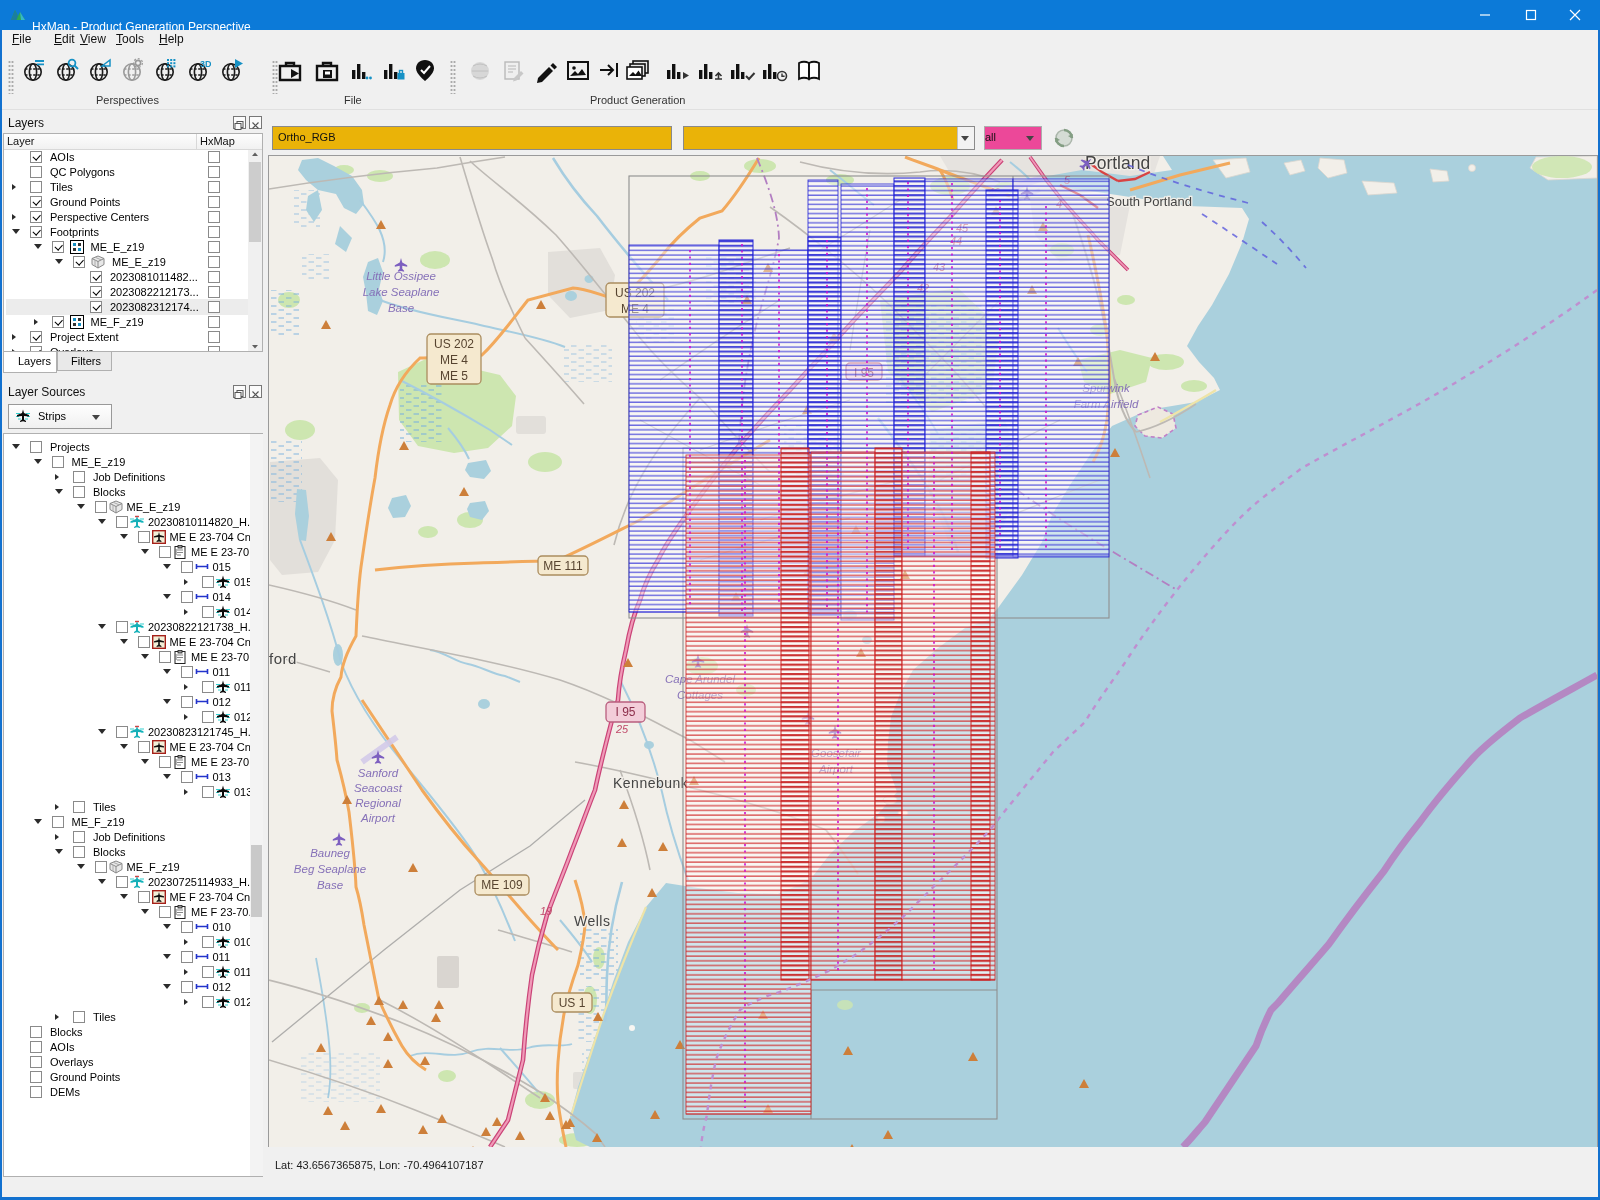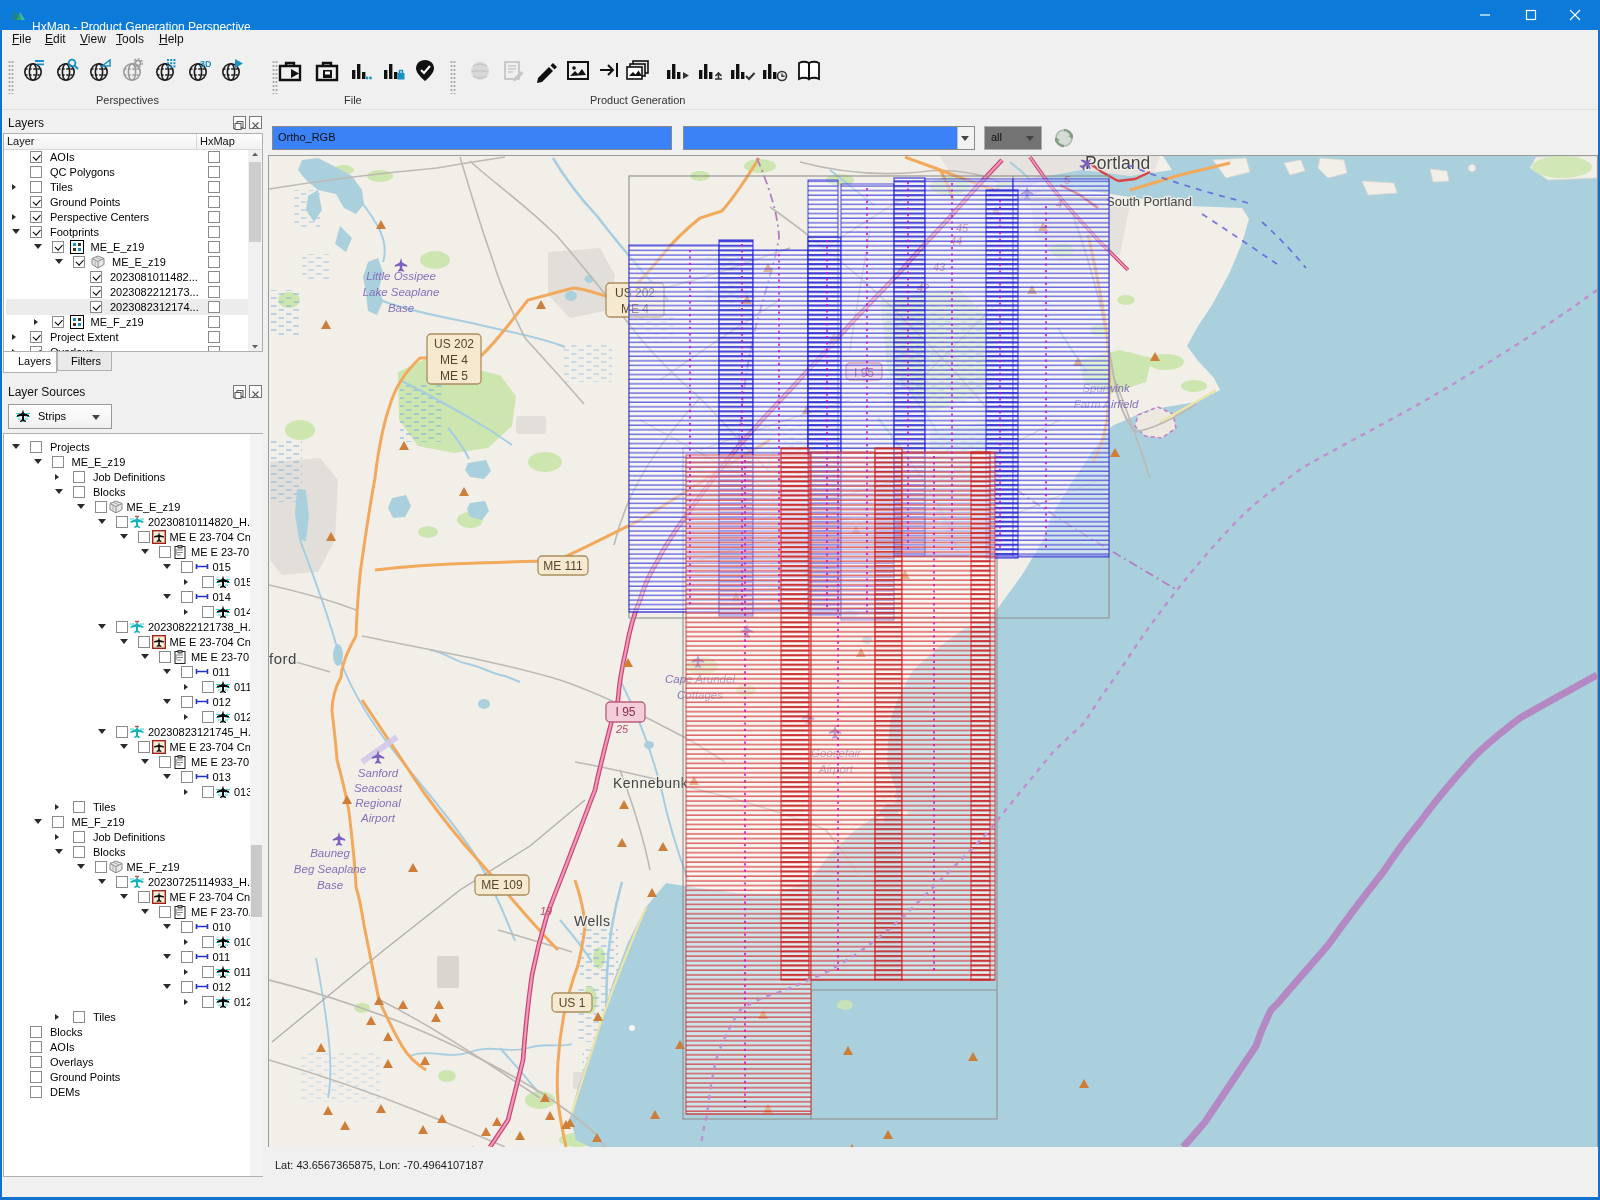--- a/index.html
+++ b/index.html
@@ -5,21 +5,21 @@
 #win{position:absolute;left:0;top:0;width:1600px;height:1200px}
 #title{position:absolute;left:0;top:0;width:1600px;height:30px;background:#0c7ad8;color:#fff;font-size:12px}
 #title .t{position:absolute;left:32px;top:20px}
 .wbtn{position:absolute;top:0;width:46px;height:30px}
 #menu{position:absolute;left:0;top:30px;width:1600px;height:18px;background:#f0f0f0;font-size:12px;color:#111}
 #menu span{position:absolute;top:2px}
 #tb1{position:absolute;left:0;top:48px;width:1600px;height:62px;background:#f0f0f0;border-bottom:1px solid #e0e0e0}
 .glabel{position:absolute;top:46px;font-size:11px;color:#333}
 .grip{position:absolute;top:12px;width:6px;height:34px;background-image:radial-gradient(circle,#aaa 1px,transparent 1.2px);background-size:3px 4px}
 #tb2{position:absolute;left:0;top:110px;width:1600px;height:46px;background:#f0f0f0}
-.inp{position:absolute;background:#3b82f6;border:1px solid #8a8a8a;font-size:11px;color:#111}
+.inp{position:absolute;background:#eab308;border:1px solid #8a8a8a;font-size:11px;color:#111}
 .cmbarrow{position:absolute;width:0;height:0;border-left:4px solid transparent;border-right:4px solid transparent;border-top:5px solid #444}
 .panel-title{position:absolute;font-size:12px;color:#111}
 .pbtn{position:absolute;width:13px;height:13px;border:1px solid #777;background:#fbfbfb}
 .white{position:absolute;background:#fff;border:1px solid #b0b0b0}
 .tr{position:absolute;left:0;height:15px;font-size:11px;color:#000;white-space:nowrap}
 .tr .tx{position:absolute;top:1px}
 .cb{position:absolute;top:1px;width:12px;height:12px;border:1px solid #8a8a8a;background:#fff}
 .ck:after{content:"";position:absolute;left:2px;top:2.2px;width:6px;height:3.5px;border-left:1.6px solid #000;border-bottom:1.6px solid #000;transform:rotate(-48deg)}
 .ar{position:absolute;top:4px;width:0;height:0}
 .ard{border-left:4px solid transparent;border-right:4px solid transparent;border-top:5px solid #2b2b2b}
@@ -41,21 +41,21 @@
       </svg>
 <svg class="wbtn" style="left:1508px" width="46" height="30">
         <rect x="18.5" y="10.5" width="9" height="9" fill="none" stroke="#fff" stroke-width="1.2"></rect>
       </svg>
 <svg class="wbtn" style="left:1552px" width="46" height="30">
         <path d="M18 10 L28 20 M28 10 L18 20" stroke="#fff" stroke-width="1.2"></path>
       </svg>
 </div>
 <div id="menu">
 <span style="left:12px"><u>F</u>ile</span>
-      <span style="left:45px"><u>E</u>dit</span>
+      <span style="left:54px"><u>E</u>dit</span>
       <span style="left:80px"><u>V</u>iew</span>
       <span style="left:116px"><u>T</u>ools</span>
       <span style="left:159px"><u>H</u>elp</span>
 </div>
 <div id="tb1">
       <div class="grip" style="left:8px"></div>
       <div class="grip" style="left:272px"></div>
       <div class="grip" style="left:450px"></div>
       <svg style="position:absolute;left:22px;top:10px" width="24" height="26" viewBox="0 0 24 26">
         <g stroke="#1a1a1a" fill="none" stroke-width="1.6">
@@ -234,21 +234,21 @@
       </svg>
       <div class="glabel" style="left:96px">Perspectives</div>
       <div class="glabel" style="left:344px">File</div>
       <div class="glabel" style="left:590px">Product Generation</div>
     </div>
     <div id="tb2">
 <div class="inp" style="left:272px;top:16px;width:400px;height:24px;padding:4px 5px">Ortho_RGB</div>
 <div class="inp" style="left:683px;top:16px;width:292px;height:24px"></div>
 <div style="position:absolute;left:957px;top:17px;width:17px;height:22px;background:#f2f2f2;border-left:1px solid #c0c0c0"></div>
 <div class="cmbarrow" style="left:961px;top:26px"></div>
-<div class="inp" style="left:984px;top:16px;width:58px;height:24px;padding:4px 6px;border-color:#adadad;background:#737373">all</div>
+<div class="inp" style="left:984px;top:16px;width:58px;height:24px;padding:4px 0;border-color:#adadad;background:#ec4899">all</div>
 <div class="cmbarrow" style="left:1026px;top:26px"></div>
 <svg style="position:absolute;left:1052px;top:15px" width="26" height="26" viewBox="0 0 26 26" opacity="0.8">
         <circle cx="12" cy="13" r="8" fill="#cfd8cf" stroke="#9aa89a" stroke-width="1.5"></circle>
         <path d="M12 5 a8 8 0 0 1 8 8" fill="none" stroke="#6a8a6a" stroke-width="2.5"></path>
         <path d="M21 9 l-1 4.5 -4 -2.5 Z" fill="#6a8a6a"></path>
         <path d="M12 21 a8 8 0 0 1 -8 -8" fill="none" stroke="#6a8a6a" stroke-width="2.5"></path>
         <path d="M3 17 l1 -4.5 4 2.5 Z" fill="#6a8a6a"></path>
       </svg>
 </div>
     <div class="panel-title" style="left:8px;top:116px">Layers</div>

